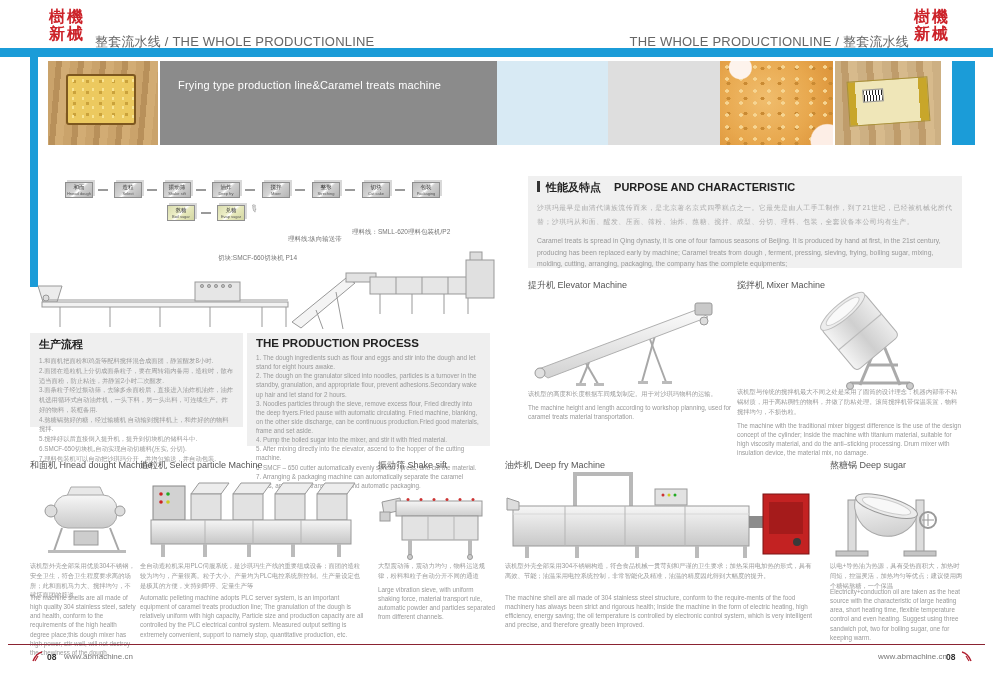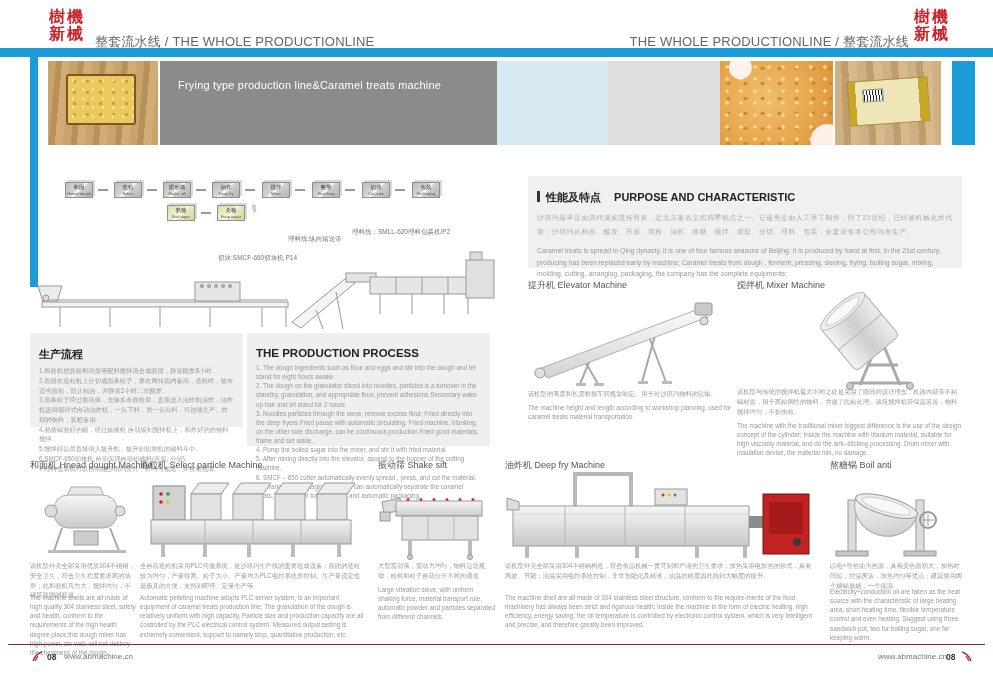--- a/index.html
+++ b/index.html
@@ -46,21 +46,21 @@
      background:linear-gradient(135deg,#bdbdbd 0%,#d6d6d6 42%,#ffffff 50%,#cfcfcf 58%,#b5b5b5 100%);
      box-shadow:2px -2px 0 0 #d9d9d9;text-align:center;overflow:hidden;}
   .flow-box.sugar{background:linear-gradient(135deg,#d9dcae 0%,#eef0c8 42%,#ffffff 50%,#e8eabd 58%,#d2d5a2 100%);}
   .fb-zh{font-size:5.5px;line-height:7px;color:#333;margin-top:1px;}
   .fb-en{font-size:4px;line-height:5px;color:#555;}
   .flow-dash{position:absolute;width:10px;height:2px;background:#9a9a9a;}
   .pencil{position:absolute;font-size:10px;color:#999;transform:rotate(35deg);}
   .diag-label{position:absolute;font-size:6.5px;color:#777;}
 
   
-  .graybox{background:#efefef;padding:14px 9px;}
+  .graybox{background:#efefef;padding:4px 9px;}
   .zh-title{font-size:11px;font-weight:bold;color:#222;margin-bottom:4px;}
   .en-title{font-size:11.5px;font-weight:bold;color:#222;margin-bottom:4px;}
   .zh-item{font-size:6.3px;color:#999;line-height:1.55;}
   .en-item{font-size:6.3px;color:#999;line-height:1.45;}
   .purpose-titlebar{display:inline-block;width:3px;height:11px;background:#333;margin-right:6px;vertical-align:-1px;}
   .purpose-zh{font-size:6.8px;color:#aaa;line-height:2;letter-spacing:.6px;margin-top:6px;}
   .purpose-en{font-size:6.8px;color:#999;line-height:1.7;margin-top:7px;}
 
   .mcap{font-size:9px;color:#555;}
   .mzh{font-size:6.3px;color:#999;line-height:1.55;}
@@ -401,21 +401,21 @@
       <rect x="238" y="78" width="4" height="12"></rect>
       </g>
     <rect x="244" y="48" width="14" height="12" fill="#8c8c8c"></rect>
     <rect x="258" y="26" width="46" height="60" fill="#c32222" stroke="#7a1515"></rect>
     <rect x="264" y="34" width="34" height="32" fill="#a51b1b"></rect>
     <circle cx="292" cy="74" r="4" fill="#3a3a3a"></circle>
   </svg>
   <div class="abs mzh" style="left:505px;top:561px;width:312px;">该机型外壳全部采用304不锈钢构造，符合食品机械一贯苛刻和严谨的卫生要求；加热采用电加热的形式，具有高效、节能；油温采用电控系统控制，非常智能化及精准，油温的精度因此得到大幅度的提升。</div>
   <div class="abs men" style="left:505px;top:590px;width:312px;">The machine shell are all made of 304 stainless steel structure, conform to the require-ments of the food machinery has always been strict and rigorous health; Inside the machine in the form of electric heating, high efficiency, energy saving; the oil temperature is controlled by electronic control system, which is very intelligent and precise, and therefore greatly been improved.</div>
 
-  <div class="abs mcap" style="left:830px;top:459px;">熬糖锅 Boil anti</div>
+  <div class="abs mcap" style="left:830px;top:459px;">熬糖锅 Deep sugar</div>
   <svg class="abs" style="left:822px;top:468px;" width="135" height="92" viewBox="0 0 135 92">
     <defs>
         <linearGradient id="gb" x1="0" y1="0" x2="1" y2="1">
       <stop offset="0" stop-color="#f7f7f7"></stop>
           <stop offset="1" stop-color="#c5c5c5"></stop>
         </linearGradient>
       </defs>
     <rect x="26" y="32" width="8" height="52" fill="#ddd" stroke="#999"></rect>
     <rect x="94" y="32" width="8" height="52" fill="#ddd" stroke="#999"></rect>
     <rect x="14" y="83" width="32" height="5" fill="#c5c5c5" stroke="#999"></rect>

